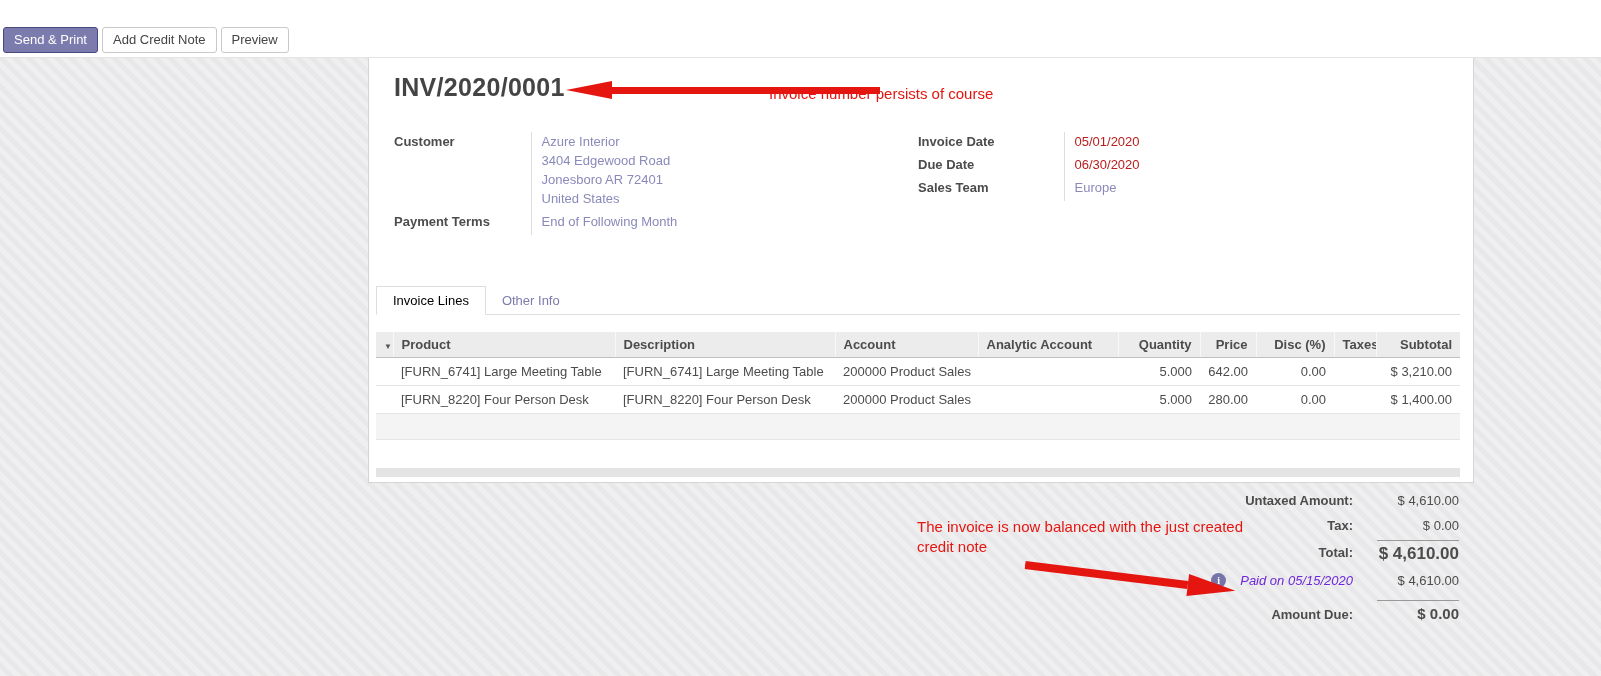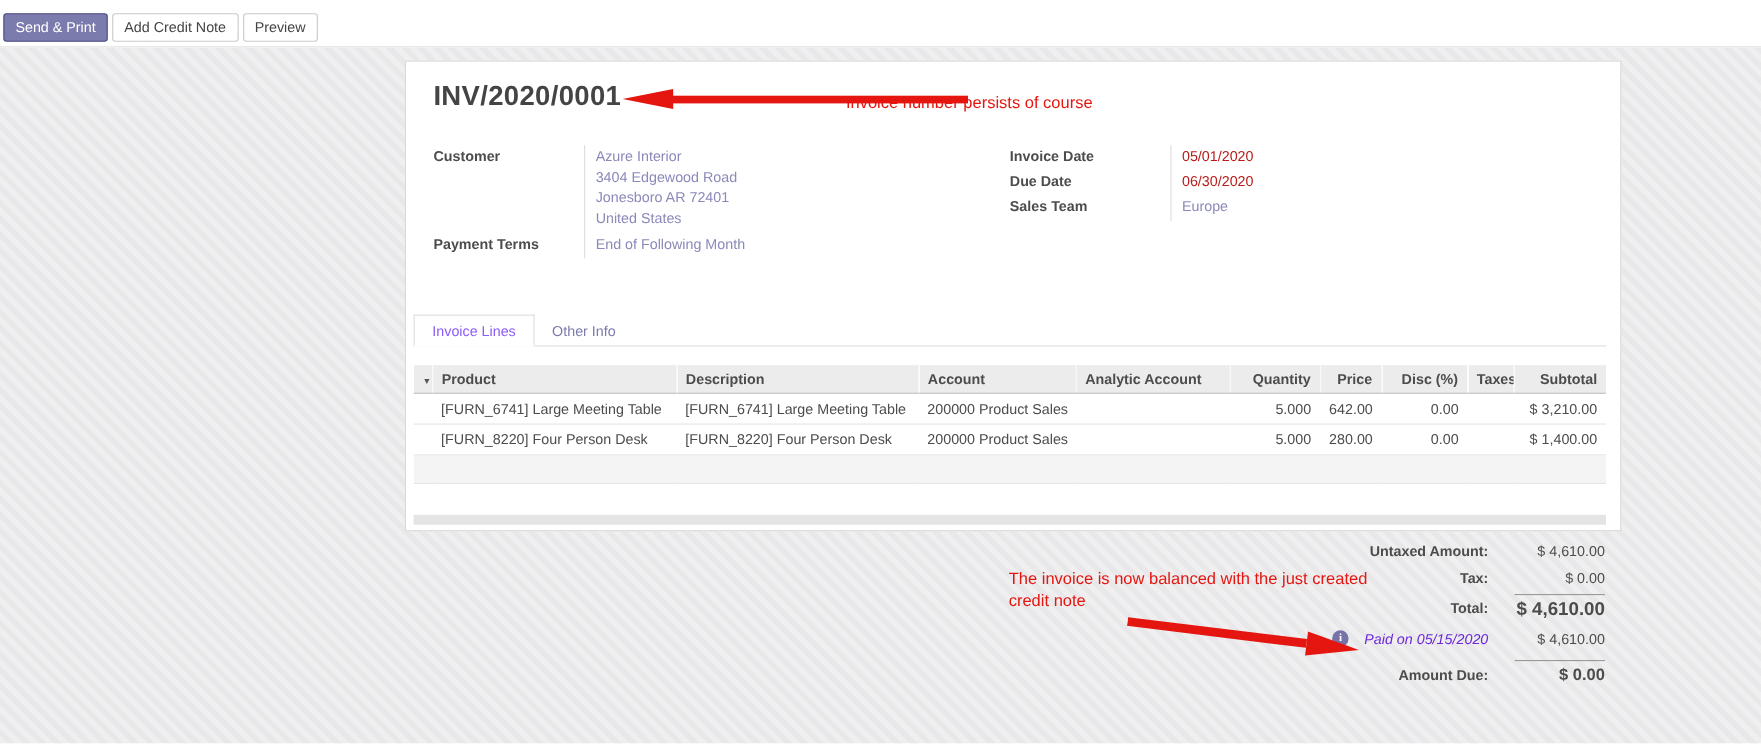--- a/index.html
+++ b/index.html
@@ -11,21 +11,21 @@
   }
   *{box-sizing:border-box;}
   html,body{margin:0;padding:0;}
   body{
     width:1601px;height:676px;position:relative;overflow:hidden;
     font-family:"Liberation Sans",sans-serif;font-size:13px;color:var(--text);
     background:#fff;
   }
   
   .topbar{
-    position:absolute;top:0;left:0;width:1601px;height:43px;
+    position:absolute;top:15px;left:0;width:1601px;height:43px;
     background:#fff;border-bottom:1px solid #e4e4e4;z-index:5;
   }
   .toolbar-buttons{position:absolute;left:3px;top:12px;display:flex;gap:4px;}
   .btn{
     font-family:"Liberation Sans",sans-serif;font-size:13px;line-height:16px;
     padding:4px 10px;border-radius:3px;cursor:pointer;white-space:nowrap;
   }
   .btn-primary{background:var(--primary);border:1px solid var(--primary-border);color:#fff;}
   .btn-default{background:#fff;border:1px solid #c9c9c9;color:#444;}
   
@@ -63,21 +63,21 @@
   .link{color:var(--link);cursor:pointer;text-decoration:none;}
   .plain{color:#b91c1c;}
   .addr div{line-height:19px;}
   .spacer-row td{padding-top:4px !important;}
   
   .notebook{position:absolute;left:7px;top:229px;width:1084px;}
   .tab-row{display:flex;align-items:flex-end;border-bottom:1px solid #ddd;height:30px;}
   .tab{padding:6px 16px;cursor:pointer;white-space:nowrap;}
   .tab-active{
     background:#fff;border:1px solid #ddd;border-bottom:1px solid #fff;
-    margin-bottom:-1px;color:#8b5cf6;
+    margin-bottom:-1px;color:#000000;
   }
   .tab-inactive{color:var(--primary);}
   
   .o-table{
     position:absolute;left:7px;top:276px;width:1084px;
     border-collapse:collapse;font-size:13px;table-layout:fixed;
   }
   .o-table th{
     background:#ececec;font-weight:bold;text-align:left;color:#4c4c4c;
     padding:5px 8px;border-bottom:1px solid #bfbfbf;border-left:1px solid #f8f8f8;

